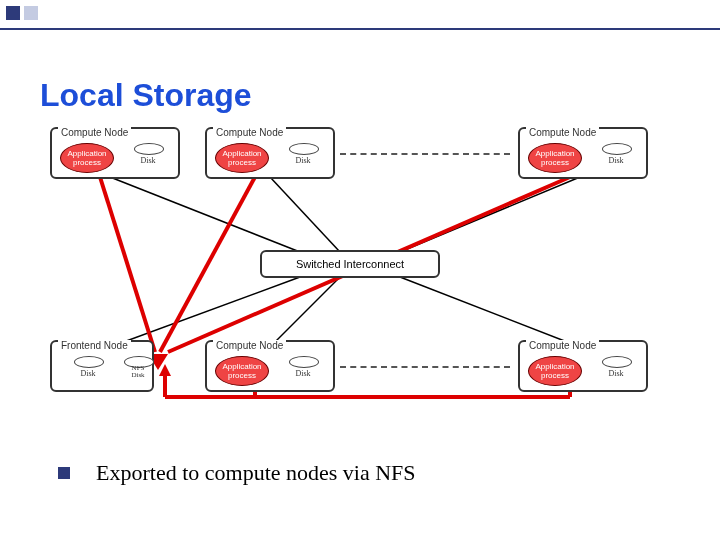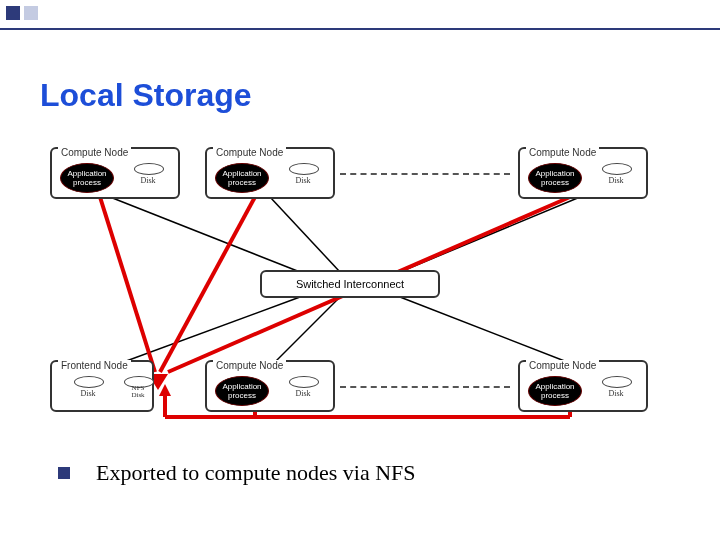--- a/index.html
+++ b/index.html
@@ -35,21 +35,21 @@
     left: 40px;
     font-size: 32px;
     font-weight: 700;
     letter-spacing: 0px;
     color: #1d4ed8;
     font-family: "Arial Black", Arial, sans-serif;
     margin-top: 17px;
   }
   .diagram {
     position: absolute;
-    top: 142px;
+    top: 122px;
     left: 40px;
     width: 640px;
     height: 300px;
   }
   .node-box {
     position: absolute;
     background: #fff;
     border: 2px solid #333;
     border-radius: 6px;
     padding: 4px 6px 6px 6px;
@@ -60,21 +60,21 @@
     position: absolute;
     top: -2px;
     left: 6px;
     background: #fff;
     padding: 0 3px;
   }
   .app-proc {
     position: absolute;
     width: 54px;
     height: 30px;
-    background: #000000;
+    background: #ef4444;
     border: 1px solid #600;
     border-radius: 50%;
     color: #fff;
     font-size: 8px;
     line-height: 9px;
     text-align: center;
     display: flex;
     flex-direction: column;
     align-items: center;
     justify-content: center;

